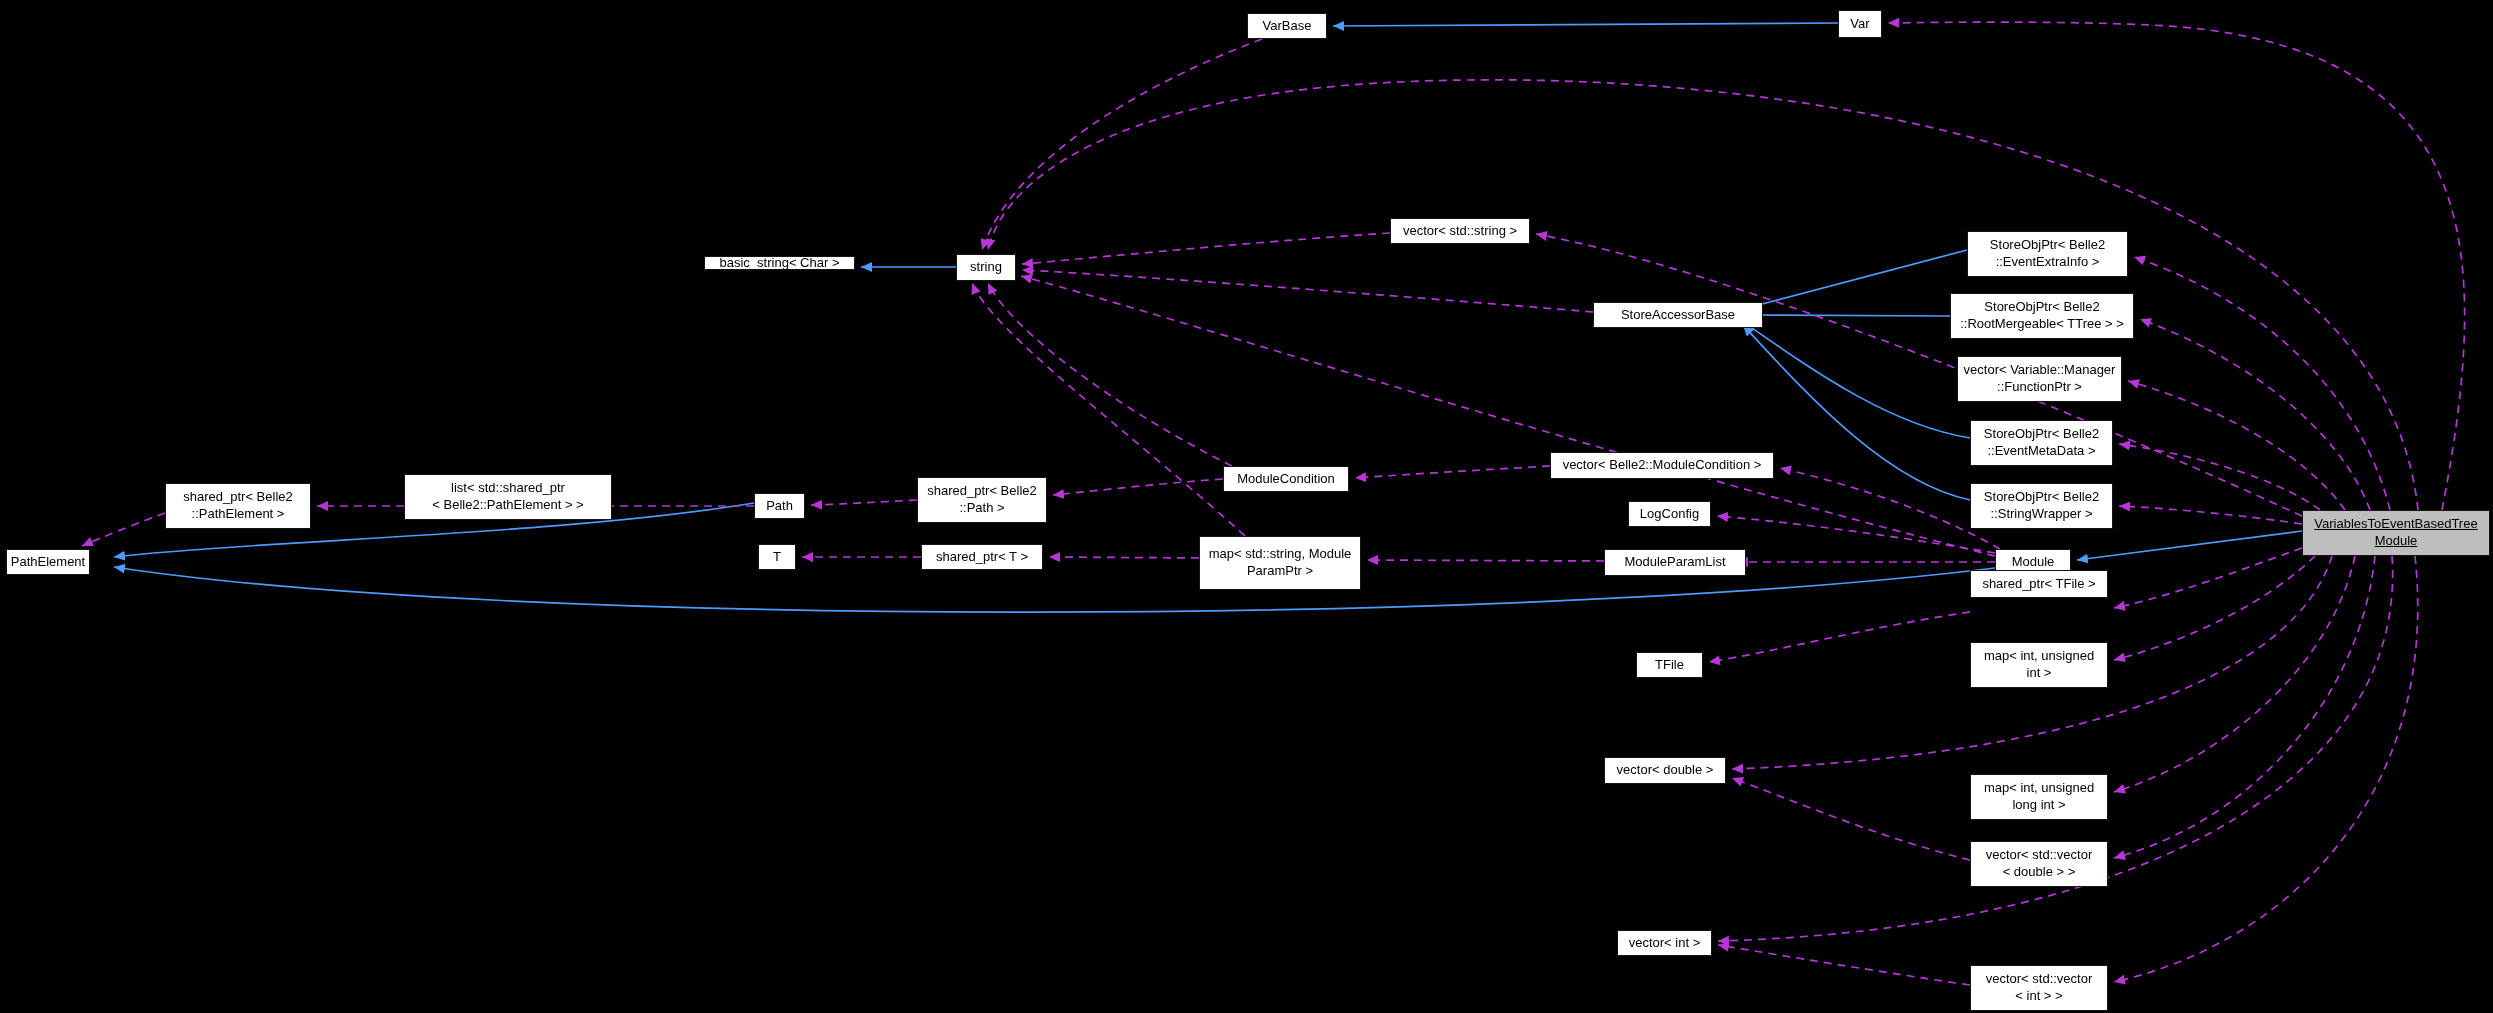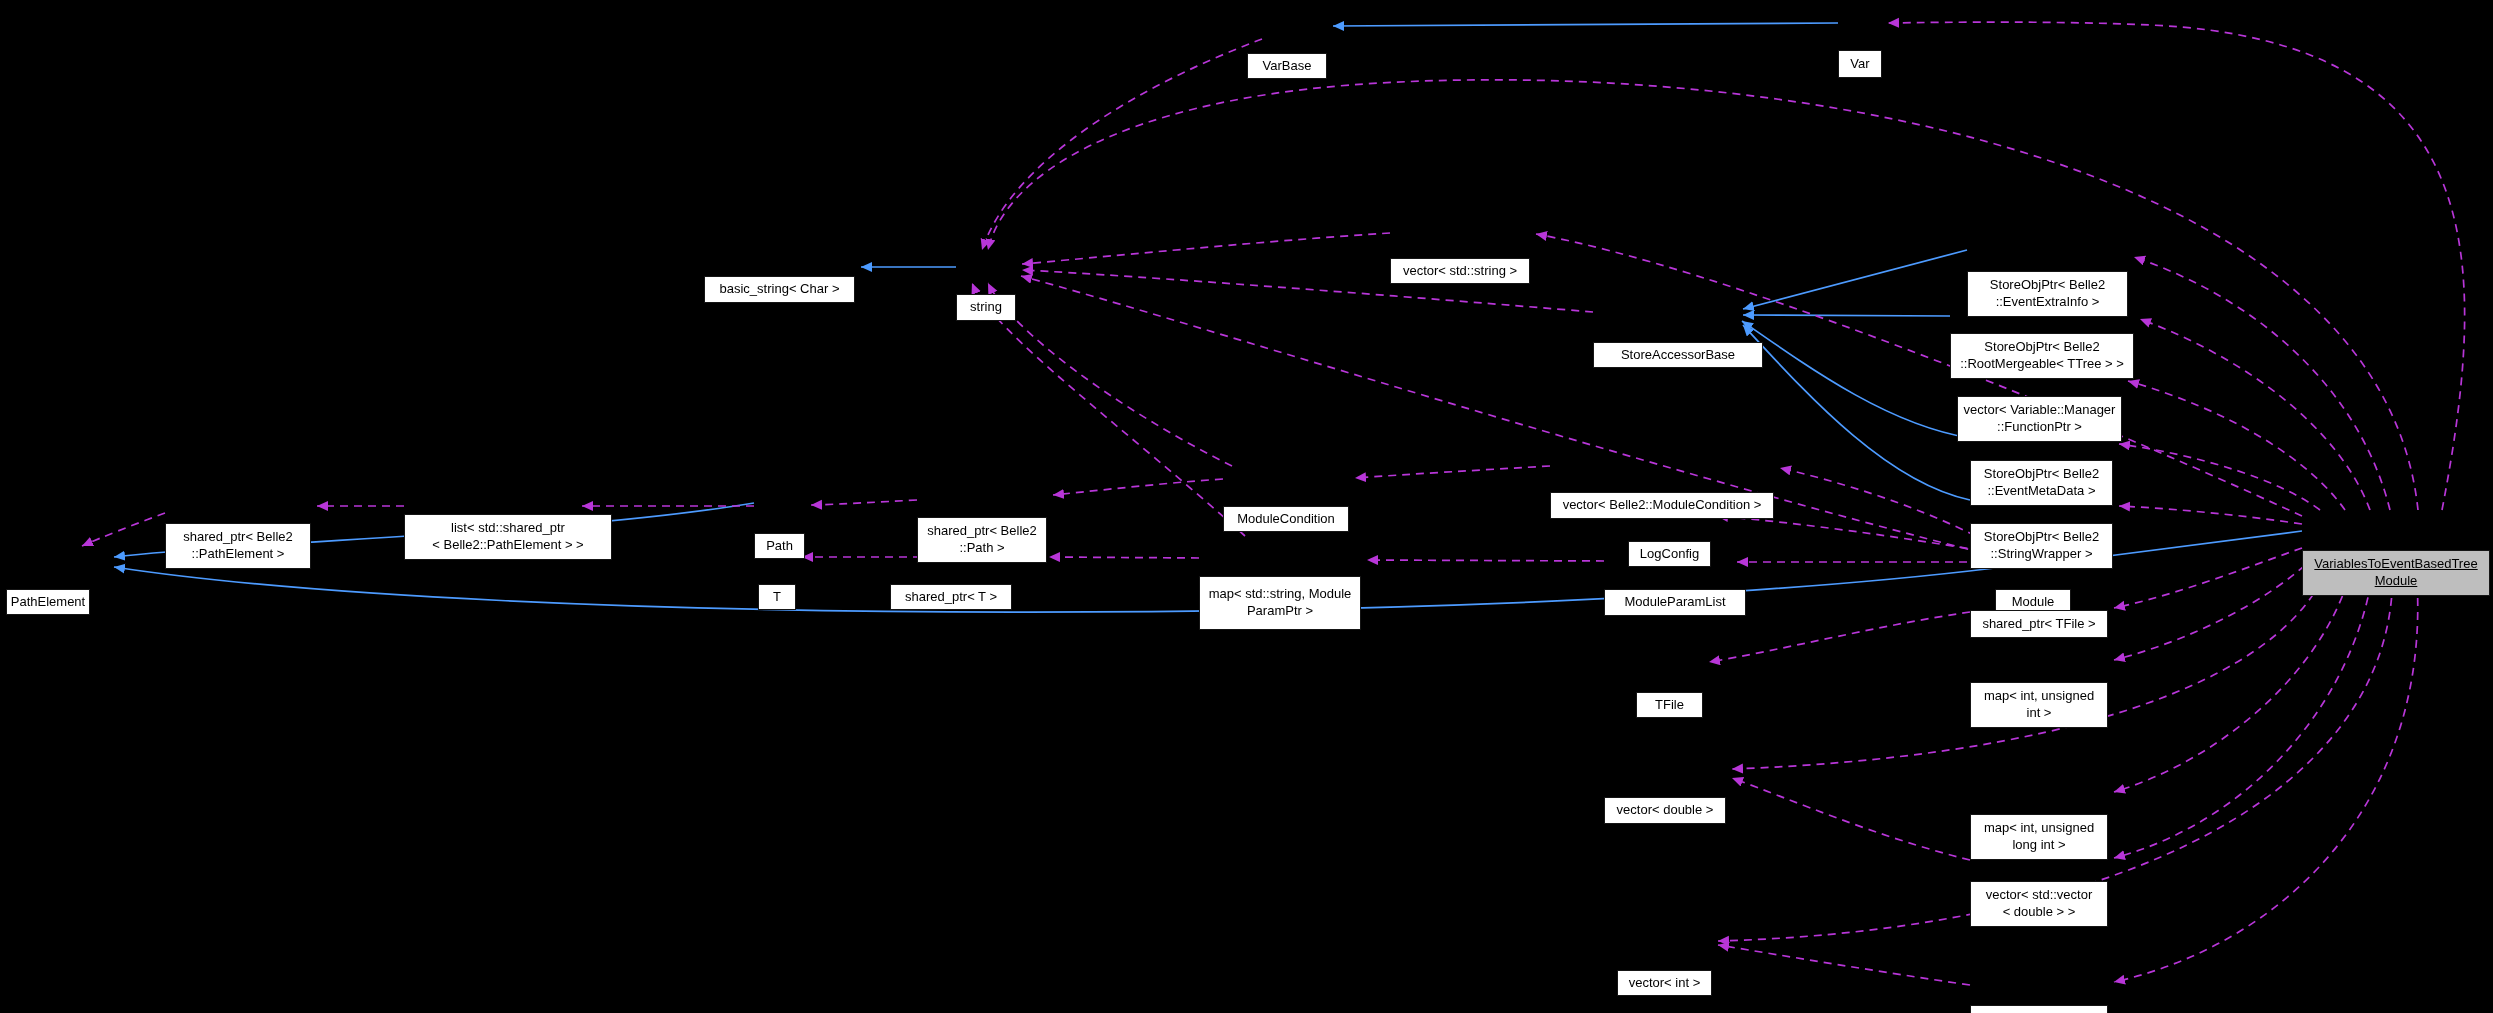--- a/index.html
+++ b/index.html
@@ -3,21 +3,21 @@
 <meta charset="utf-8">
 <style>
   html,body{margin:0;padding:0;background:#000;}
   .stage{position:relative;width:2493px;height:1013px;background:#000;overflow:hidden;
          font-family:"Liberation Sans", sans-serif;}
   .edges{position:absolute;left:0;top:0;width:2493px;height:1013px;}
   .e-use{fill:none;stroke:#b836d8;stroke-width:1.7;stroke-dasharray:8 6;}
   .e-inh{fill:none;stroke:#4d9bff;stroke-width:1.7;}
   .node{position:absolute;box-sizing:border-box;background:#ffffff;border:1px solid #151515;
         color:#000;display:flex;align-items:center;justify-content:center;text-align:center;
-        font-size:13px;line-height:1.3;white-space:pre-line;cursor:pointer;margin-top:40px;}
+        font-size:13px;line-height:1.3;white-space:pre-line;cursor:pointer;}
   .node.main{background:#bebebe;cursor:default;text-decoration:underline;}
 </style>
 </head>
 <body>
 
 <div class="stage">
 
   <svg class="edges" width="2493" height="1013" viewBox="0 0 2493 1013">
     <defs>
       <marker id="am" markerUnits="userSpaceOnUse" markerWidth="13" markerHeight="11" refX="11" refY="5" orient="auto">
@@ -71,21 +71,21 @@
     <path class="e-use" d="M1604,561 L1367,560" marker-end="url(#am)"></path>
     <path class="e-use" d="M1995,562 L1737,562" marker-end="url(#am)"></path>
     <path class="e-use" d="M1995,553 C1900,537 1802,523 1717,516" marker-end="url(#am)"></path>
     <path class="e-use" d="M1970,612 C1880,625 1782,650 1709,662" marker-end="url(#am)"></path>
     <path class="e-use" d="M1970,860 C1880,838 1792,800 1732,778" marker-end="url(#am)"></path>
     <path class="e-use" d="M1970,985 C1880,972 1792,957 1718,945" marker-end="url(#am)"></path>
   </svg>
 
   <div class="node" style="left:1247px;top:13px;width:80px;height:26px">VarBase</div>
   <div class="node" style="left:1838px;top:10px;width:44px;height:28px">Var</div>
-  <div class="node" style="left:704px;top:236px;width:151px;height:27px">basic_string&lt; Char &gt;</div>
+  <div class="node" style="left:704px;top:256px;width:151px;height:14px">basic_string&lt; Char &gt;</div>
   <div class="node" style="left:956px;top:254px;width:60px;height:27px">string</div>
   <div class="node" style="left:1390px;top:218px;width:140px;height:26px">vector&lt; std::string &gt;</div>
   <div class="node" style="left:1967px;top:231px;width:161px;height:46px">StoreObjPtr&lt; Belle2
 ::EventExtraInfo &gt;</div>
   <div class="node" style="left:1593px;top:302px;width:170px;height:26px">StoreAccessorBase</div>
   <div class="node" style="left:1950px;top:293px;width:184px;height:46px">StoreObjPtr&lt; Belle2
 ::RootMergeable&lt; TTree &gt; &gt;</div>
   <div class="node" style="left:1957px;top:356px;width:165px;height:46px">vector&lt; Variable::Manager
 ::FunctionPtr &gt;</div>
   <div class="node" style="left:1970px;top:420px;width:143px;height:46px">StoreObjPtr&lt; Belle2
@@ -97,21 +97,21 @@
   <div class="node" style="left:1628px;top:501px;width:83px;height:26px">LogConfig</div>
   <div class="node" style="left:165px;top:483px;width:146px;height:46px">shared_ptr&lt; Belle2
 ::PathElement &gt;</div>
   <div class="node" style="left:404px;top:474px;width:208px;height:46px">list&lt; std::shared_ptr
 &lt; Belle2::PathElement &gt; &gt;</div>
   <div class="node" style="left:754px;top:493px;width:51px;height:26px">Path</div>
   <div class="node" style="left:917px;top:477px;width:130px;height:46px">shared_ptr&lt; Belle2
 ::Path &gt;</div>
   <div class="node" style="left:6px;top:549px;width:84px;height:26px">PathElement</div>
   <div class="node" style="left:758px;top:544px;width:38px;height:26px">T</div>
-  <div class="node" style="left:890px;top:544px;width:122px;height:26px">shared_ptr&lt; T &gt;</div>
+  <div class="node" style="left:921px;top:544px;width:122px;height:26px">shared_ptr&lt; T &gt;</div>
   <div class="node" style="left:1199px;top:536px;width:162px;height:54px">map&lt; std::string, Module
 ParamPtr &gt;</div>
   <div class="node" style="left:1604px;top:549px;width:142px;height:27px">ModuleParamList</div>
   <div class="node" style="left:1995px;top:549px;width:76px;height:27px">Module</div>
   <div class="node main" style="left:2302px;top:510px;width:188px;height:46px">VariablesToEventBasedTree
 Module</div>
   <div class="node" style="left:1970px;top:570px;width:138px;height:28px">shared_ptr&lt; TFile &gt;</div>
   <div class="node" style="left:1636px;top:652px;width:67px;height:26px">TFile</div>
   <div class="node" style="left:1970px;top:642px;width:138px;height:46px">map&lt; int, unsigned
 int &gt;</div>

